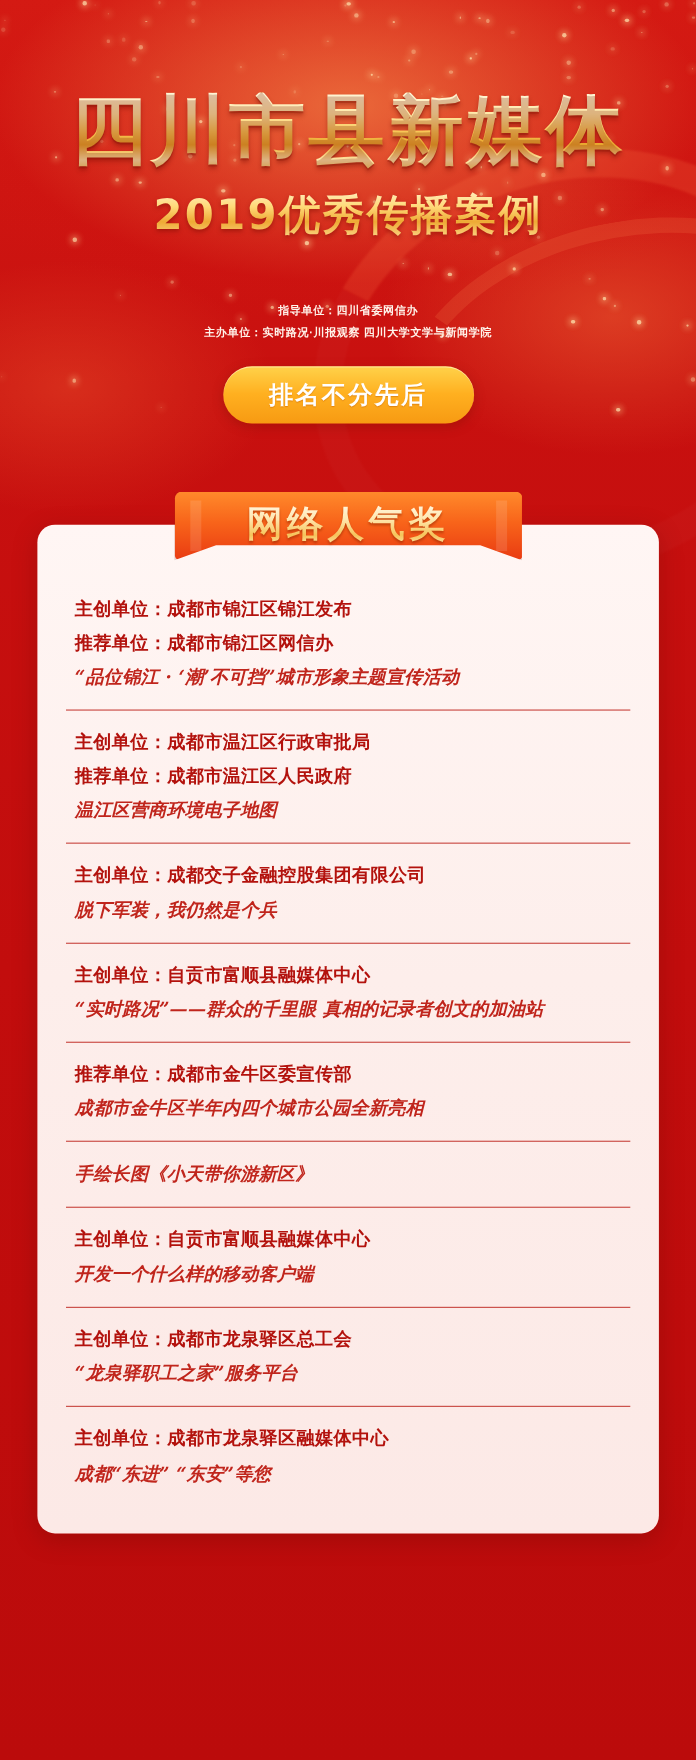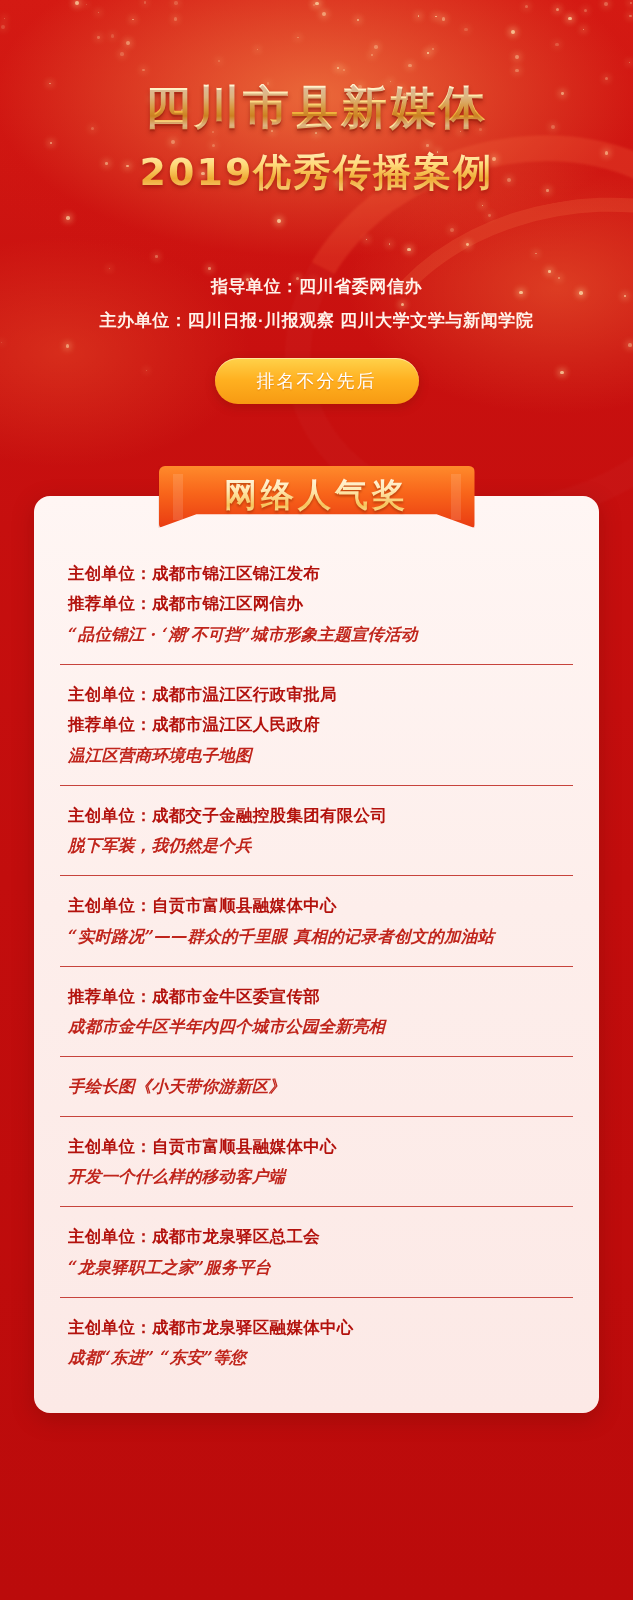--- a/index.html
+++ b/index.html
@@ -68,21 +68,21 @@
 
   
   .header {
     position: relative;
     padding-top: 84px;
     text-align: center;
     z-index: 3;
   }
   .main-title {
     font-family: "DejaVu Sans", "Liberation Sans", sans-serif;
-    font-size: 46px;
+    font-size: 69px;
     font-weight: bold;
     letter-spacing: 3px;
     line-height: 1.02;
     background: linear-gradient(180deg, #fff6d8 0%, #ffe9a8 28%, #f7c453 52%, #e8a52c 68%, #ffe9ad 88%, #f3cd6e 100%);
     -webkit-background-clip: text;
     background-clip: text;
     color: transparent;
     -webkit-text-fill-color: transparent;
     text-shadow: 0 2px 0 rgba(120,20,0,0.25);
     filter: drop-shadow(0 3px 2px rgba(120,10,0,0.45));
@@ -95,40 +95,40 @@
     font-weight: bold;
     letter-spacing: 2px;
     background: linear-gradient(180deg, #fff3cf 0%, #ffd978 35%, #eeaa34 62%, #ffe2a0 100%);
     -webkit-background-clip: text;
     background-clip: text;
     color: transparent;
     -webkit-text-fill-color: transparent;
     filter: drop-shadow(0 2px 2px rgba(120,10,0,0.5));
   }
   .org-lines {
-    margin-top: 72px;
+    margin-top: 52px;
     color: #fff3ea;
-    font-size: 17px;
+    font-size: 10px;
     line-height: 2.0;
     letter-spacing: 0.6px;
     font-weight: bold;
   }
   .badge-wrap {
     margin-top: 20px;
     display: flex;
     justify-content: center;
   }
   .badge {
     display: inline-block;
     padding: 11px 42px;
     border-radius: 26px;
     background: linear-gradient(180deg, #ffd24a 0%, #ffb020 48%, #f79a12 100%);
     color: #ffffff;
-    font-size: 18px;
-    font-weight: normal;
+    font-size: 22px;
+    font-weight: bold;
     letter-spacing: 2px;
     box-shadow: 0 3px 10px rgba(120,20,0,0.35), inset 0 1px 0 rgba(255,255,255,0.45);
     text-shadow: 0 1px 1px rgba(190,90,0,0.45);
   }
 
   
   .card-area {
     position: relative;
     margin: 62px 34px 0 34px;
     z-index: 3;
@@ -332,21 +332,21 @@
     </div>
   <div class="swoosh"></div>
   <div class="swoosh2"></div>
 
   <div class="header">
     <div class="main-title">四川市县新媒体</div>
     <div class="sub-title">2019优秀传播案例</div>
 
     <div class="org-lines">
       <div>指导单位：四川省委网信办</div>
-      <div>主办单位：四川日报·川报观察  四川大学文学与新闻学院</div>
+      <div>主办单位：实时路况·川报观察  四川大学文学与新闻学院</div>
     </div>
 
     <div class="badge-wrap">
       <div class="badge">排名不分先后</div>
     </div>
   </div>
 
   <div class="card-area">
     <div class="ribbon">
       <div class="band"></div>

